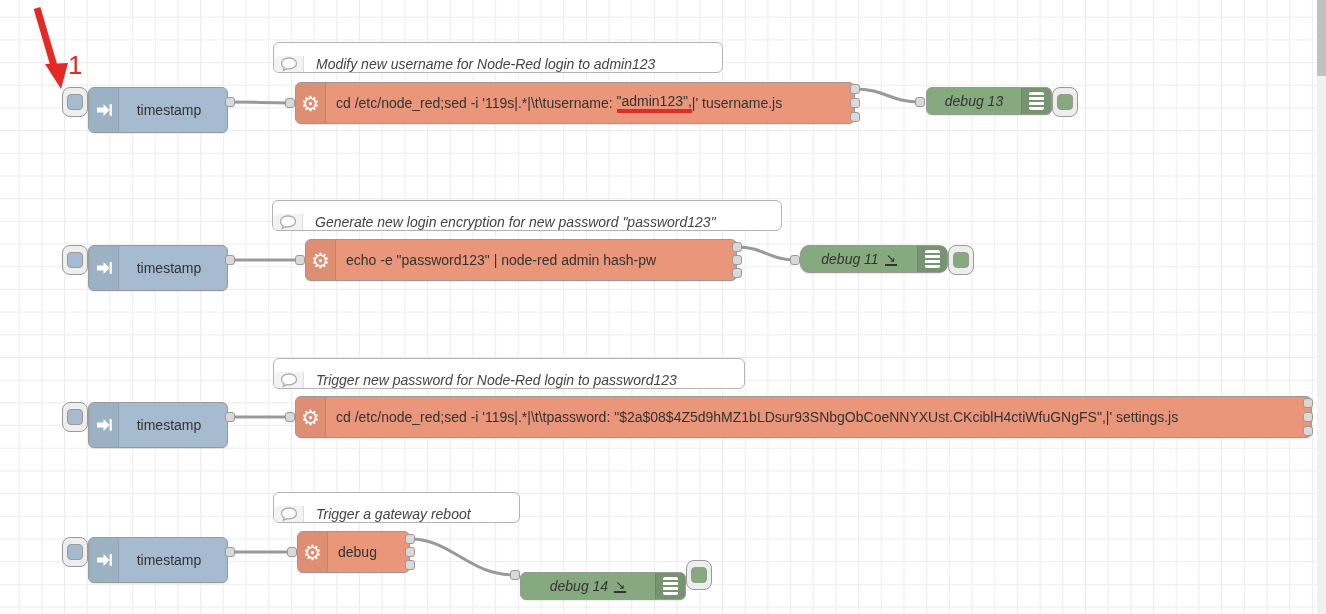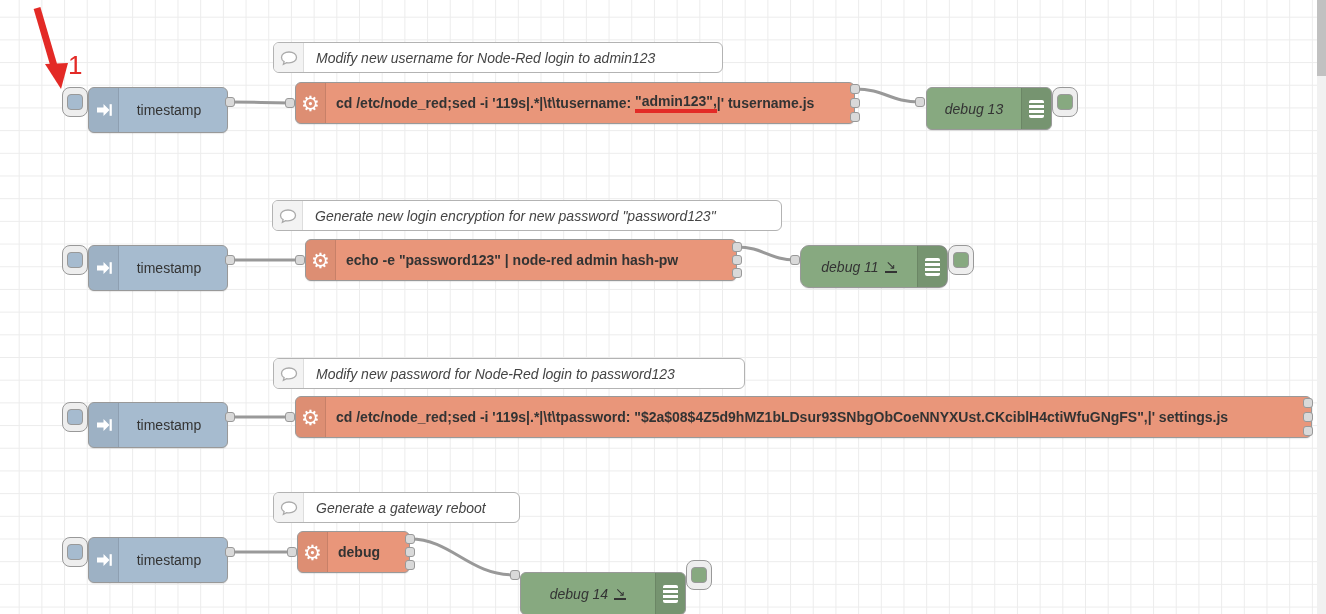--- a/index.html
+++ b/index.html
@@ -16,41 +16,41 @@
   }
   .wires { position:absolute; left:0; top:0; width:1326px; height:614px; z-index:1; }
   .wires path { stroke:#999; stroke-width:3; fill:none; }
   .node {
     position:absolute; display:flex; align-items:stretch; z-index:2;
     border:1px solid #999; border-radius:6px; font-size:14px; color:#333;
     box-shadow:0 1px 1px rgba(0,0,0,0.08);
   }
   .inject-node  { background:#a6bbcf; width:140px; height:46px;justify-content:space-between; }
   .exec-node    { background:#e9967a; height:42px; }
-  .debug-node   { background:#87a980; height:43px; }
-  .comment-node { background:#fff; height:31px; border-color:#b3b3b3; box-shadow:none; }
+  .debug-node   { background:#87a980; height:28px; }
+  .comment-node { background:#fff; height:31px; border-color:#b3b3b3; box-shadow:none;align-items:flex-end; }
   .icon-sec {
     width:30px; flex:0 0 30px; display:flex; align-items:center; justify-content:center;
     background:rgba(0,0,0,0.05); border-right:1px solid rgba(0,0,0,0.1);
     border-radius:5px 0 0 5px;
   }
   .comment-node .icon-sec { background:#f3f3f3; border-right:1px solid #ddd; }
   .lines-sec {
     width:30px; flex:0 0 30px; display:flex; align-items:center; justify-content:center;
     background:rgba(0,0,0,0.12); border-left:1px solid rgba(0,0,0,0.1);
     border-radius:0 5px 5px 0;
   }
   .lines-icon {
     width:15px; height:18px; border-radius:2px;
     background:repeating-linear-gradient(to bottom, #fff 0px, #fff 3px, transparent 3px, transparent 5px);
   }
   .gear-glyph { color:#fff; font-size:21px; line-height:1; }
   .label { flex:1; display:flex; align-items:center; overflow:hidden; white-space:pre; }
   .label.center { justify-content:center; padding-right:8px; }
-  .label.left { padding:0 10px;font-weight:bold; }
+  .label.left { padding:0 10px; }
   .comment-label { font-style:italic; color:#444; padding:0 12px; }
   .debug-label { font-style:italic; justify-content:center; padding:0 6px; }
   .console-icon {
     font-style:normal; font-size:12px; line-height:11px; margin-left:6px;
     border-bottom:2px solid #333; padding:0 1px 0 1px; color:#333;
   }
   .mark-underline { border-bottom:4px solid #e32a26; padding-bottom:0px; }
   .port {
     position:absolute; width:10px; height:10px; background:#d9d9d9;
     border:1px solid #999; border-radius:3px; z-index:3;
@@ -177,21 +177,21 @@
     <div class="port" style="left:732px; top:255px;"></div>
     <div class="port" style="left:732px; top:268px;"></div>
     <div class="port" style="left:790px; top:255px;"></div>
 
     <div class="node comment-node" style="left:273px; top:358px; width:472px;">
       <div class="icon-sec">
         <svg width="18" height="16" viewBox="0 0 18 16">
             <path d="M9 2 C4.6 2 1.5 4.4 1.5 7.4 c0 1.7 1 3.2 2.6 4.2 L3.4 14.3 6.6 12.6 c0.8 0.2 1.6 0.3 2.4 0.3 4.4 0 7.5-2.5 7.5-5.5 S13.4 2 9 2 z" fill="#fff" stroke="#aaa" stroke-width="1.3"></path>
           </svg>
       </div>
-      <div class="label comment-label">Modify new password for Node-Red login to password123</div>
+      <div class="label comment-label">Trigger new password for Node-Red login to password123</div>
     </div>
 
     <div class="btn-outer" style="left:62px; top:402px;">
         <div class="btn-inner blue"></div>
       </div>
     <div class="node inject-node" style="left:88px; top:402px;">
       <div class="icon-sec">
         <svg width="16" height="16" viewBox="0 0 16 16">
             <path d="M1 5.5 h6.5 V2 l6 6 -6 6 V10.5 H1 z" fill="#fff"></path>
             <rect x="13.6" y="2.2" width="2.2" height="11.6" fill="#fff"></rect>
@@ -212,21 +212,21 @@
     <div class="port" style="left:1303px; top:398px;"></div>
     <div class="port" style="left:1303px; top:412px;"></div>
     <div class="port" style="left:1303px; top:426px;"></div>
 
     <div class="node comment-node" style="left:273px; top:492px; width:247px;">
       <div class="icon-sec">
         <svg width="18" height="16" viewBox="0 0 18 16">
             <path d="M9 2 C4.6 2 1.5 4.4 1.5 7.4 c0 1.7 1 3.2 2.6 4.2 L3.4 14.3 6.6 12.6 c0.8 0.2 1.6 0.3 2.4 0.3 4.4 0 7.5-2.5 7.5-5.5 S13.4 2 9 2 z" fill="#fff" stroke="#aaa" stroke-width="1.3"></path>
           </svg>
       </div>
-      <div class="label comment-label">Generate a gateway reboot</div>
+      <div class="label comment-label">Trigger a gateway reboot</div>
     </div>
 
     <div class="btn-outer" style="left:62px; top:537px;">
         <div class="btn-inner blue"></div>
       </div>
     <div class="node inject-node" style="left:88px; top:537px;">
       <div class="icon-sec">
         <svg width="16" height="16" viewBox="0 0 16 16">
             <path d="M1 5.5 h6.5 V2 l6 6 -6 6 V10.5 H1 z" fill="#fff"></path>
             <rect x="13.6" y="2.2" width="2.2" height="11.6" fill="#fff"></rect>

